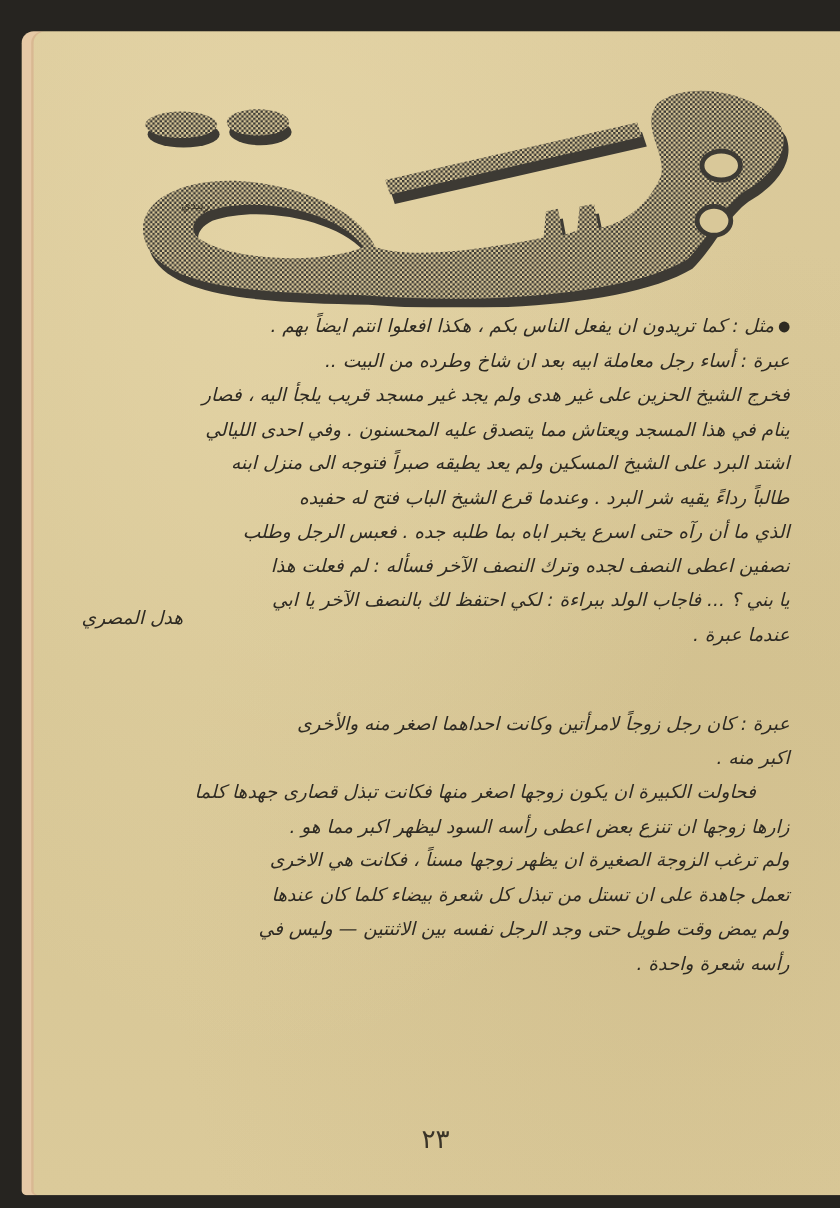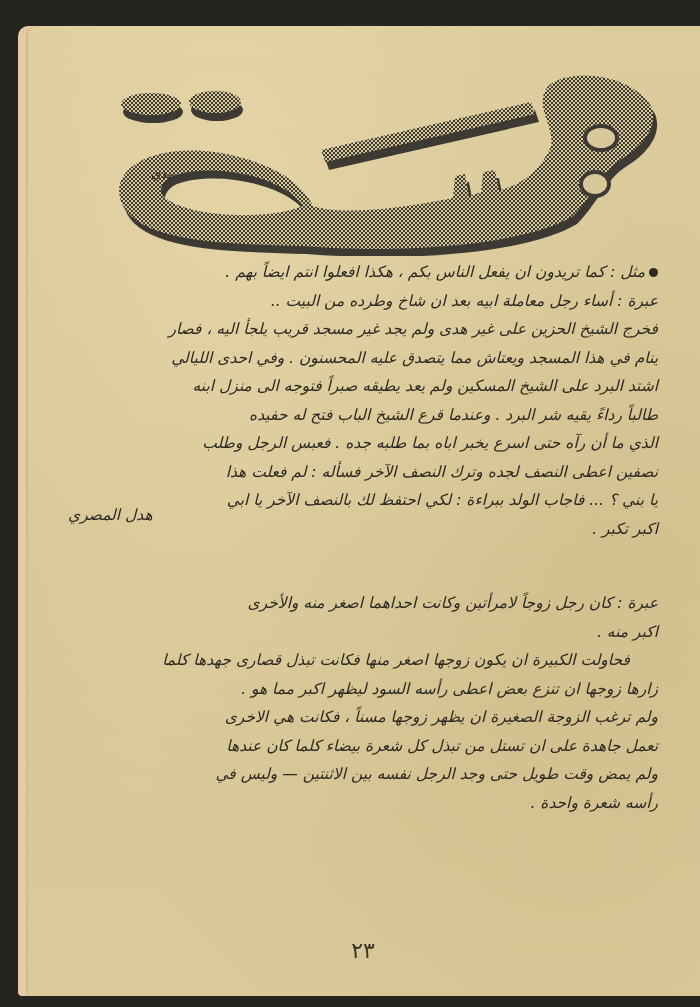--- a/index.html
+++ b/index.html
@@ -35,21 +35,21 @@
       top: 40px;
       width: 560px;
       height: 190px;
     }
     .title-wrap svg { width: 100%; height: 100%; }
     .signature-art {
       position: absolute;
       left: 48px;
       top: 100px;
       font-family: "DejaVu Sans", sans-serif;
-      font-size: 13px;
+      font-size: 10px;
       color: #3a3428;
       direction: rtl;
     }
     .content {
       position: absolute;
       left: 40px;
       top: 232px;
       width: 600px;
       direction: rtl;
       text-align: right;
@@ -147,21 +147,21 @@
       <div class="line"><span class="bullet"></span><span>مثل : كما تريدون ان يفعل الناس بكم ، هكذا افعلوا انتم ايضاً بهم .</span></div>
       <div class="line">عبرة : أساء رجل معاملة ابيه بعد ان شاخ وطرده من البيت ..</div>
       <div class="line">فخرج الشيخ الحزين على غير هدى ولم يجد غير مسجد قريب يلجأ اليه ، فصار</div>
       <div class="line">ينام في هذا المسجد ويعتاش مما يتصدق عليه المحسنون . وفي احدى الليالي</div>
       <div class="line">اشتد البرد على الشيخ المسكين ولم يعد يطيقه صبراً فتوجه الى منزل ابنه</div>
       <div class="line">طالباً رداءً يقيه شر البرد . وعندما قرع الشيخ الباب فتح له حفيده</div>
       <div class="line">الذي ما أن رآه حتى اسرع يخبر اباه بما طلبه جده . فعبس الرجل وطلب</div>
       <div class="line">نصفين اعطى النصف لجده وترك النصف الآخر فسأله : لم فعلت هذا</div>
       <div class="line">يا بني ؟ ... فاجاب الولد ببراءة : لكي احتفظ لك بالنصف الآخر يا ابي</div>
       <div class="author-row">
-        <span class="end-text">اكبر تكبر .</span>
+        <span class="end-text">عندما عبرة .</span>
         <span class="author">هدل المصري</span>
       </div>
     </div>
 
     <div class="gap"></div>
 
     <div>
       <div class="line">عبرة : كان رجل زوجاً لامرأتين وكانت احداهما اصغر منه والأخرى</div>
       <div class="line">اكبر منه .</div>
       <div class="line indent">فحاولت الكبيرة ان يكون زوجها اصغر منها فكانت تبذل قصارى جهدها كلما</div>

